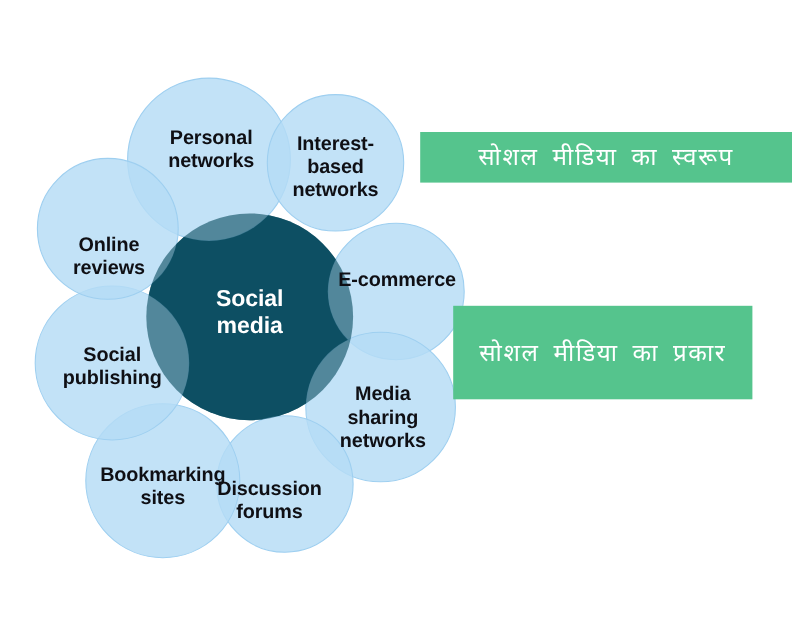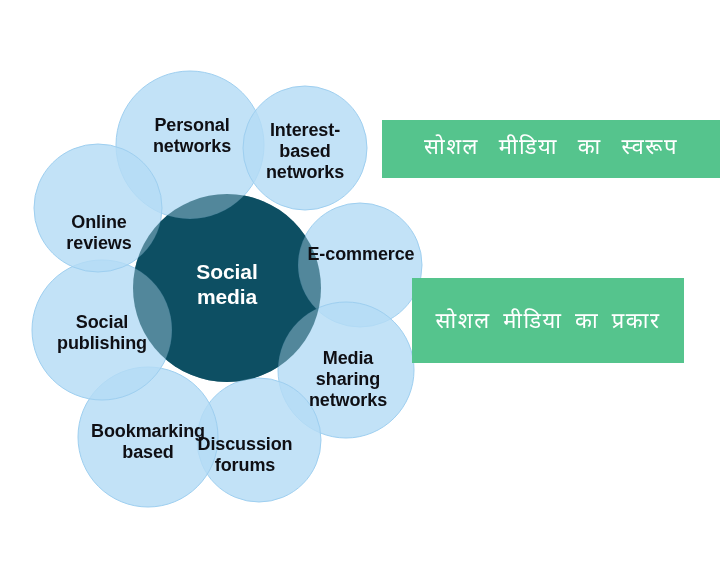--- a/index.html
+++ b/index.html
@@ -77,22 +77,21 @@
     font-size: 22px;
     line-height: 1.35;
     letter-spacing: 1.5px;
     word-spacing: 5px;
   }
 
   #banner-1 {
     left: 382px;
     top: 120px;
     width: 338px;
-    height: 58px;
-    font-family: Liberation Mono, monospace;
+    height: 46px;
   }
 
   #banner-2 {
     left: 412px;
     top: 278px;
     width: 272px;
     height: 85px;
     letter-spacing: 1.5px;
   }
 </style>
@@ -143,21 +142,21 @@
         <div class="petal-label" style="left: 249px; top: 120px; width: 112px;">Interest-
 based
 networks</div>
         <div class="petal-label" style="left: 306px; top: 244px; width: 110px;">E-commerce</div>
         <div class="petal-label" style="left: 293px; top: 348px; width: 110px;">Media
 sharing
 networks</div>
         <div class="petal-label" style="left: 188px; top: 434px; width: 114px;">Discussion
 forums</div>
         <div class="petal-label" style="left: 86px; top: 421px; width: 124px;">Bookmarking
-based</div>
+sites</div>
         <div class="petal-label" style="left: 41px; top: 312px; width: 122px;">Social
 publishing</div>
         <div class="petal-label" style="left: 41px; top: 185px; width: 116px; margin-top: 27px;">Online
 reviews</div>
       </div>
 
     <div class="center-label" id="center-label" style="left: 152px; top: 260px; width: 150px; color: rgb(255, 255, 255);">Social
 media</div>
   </div>
 

